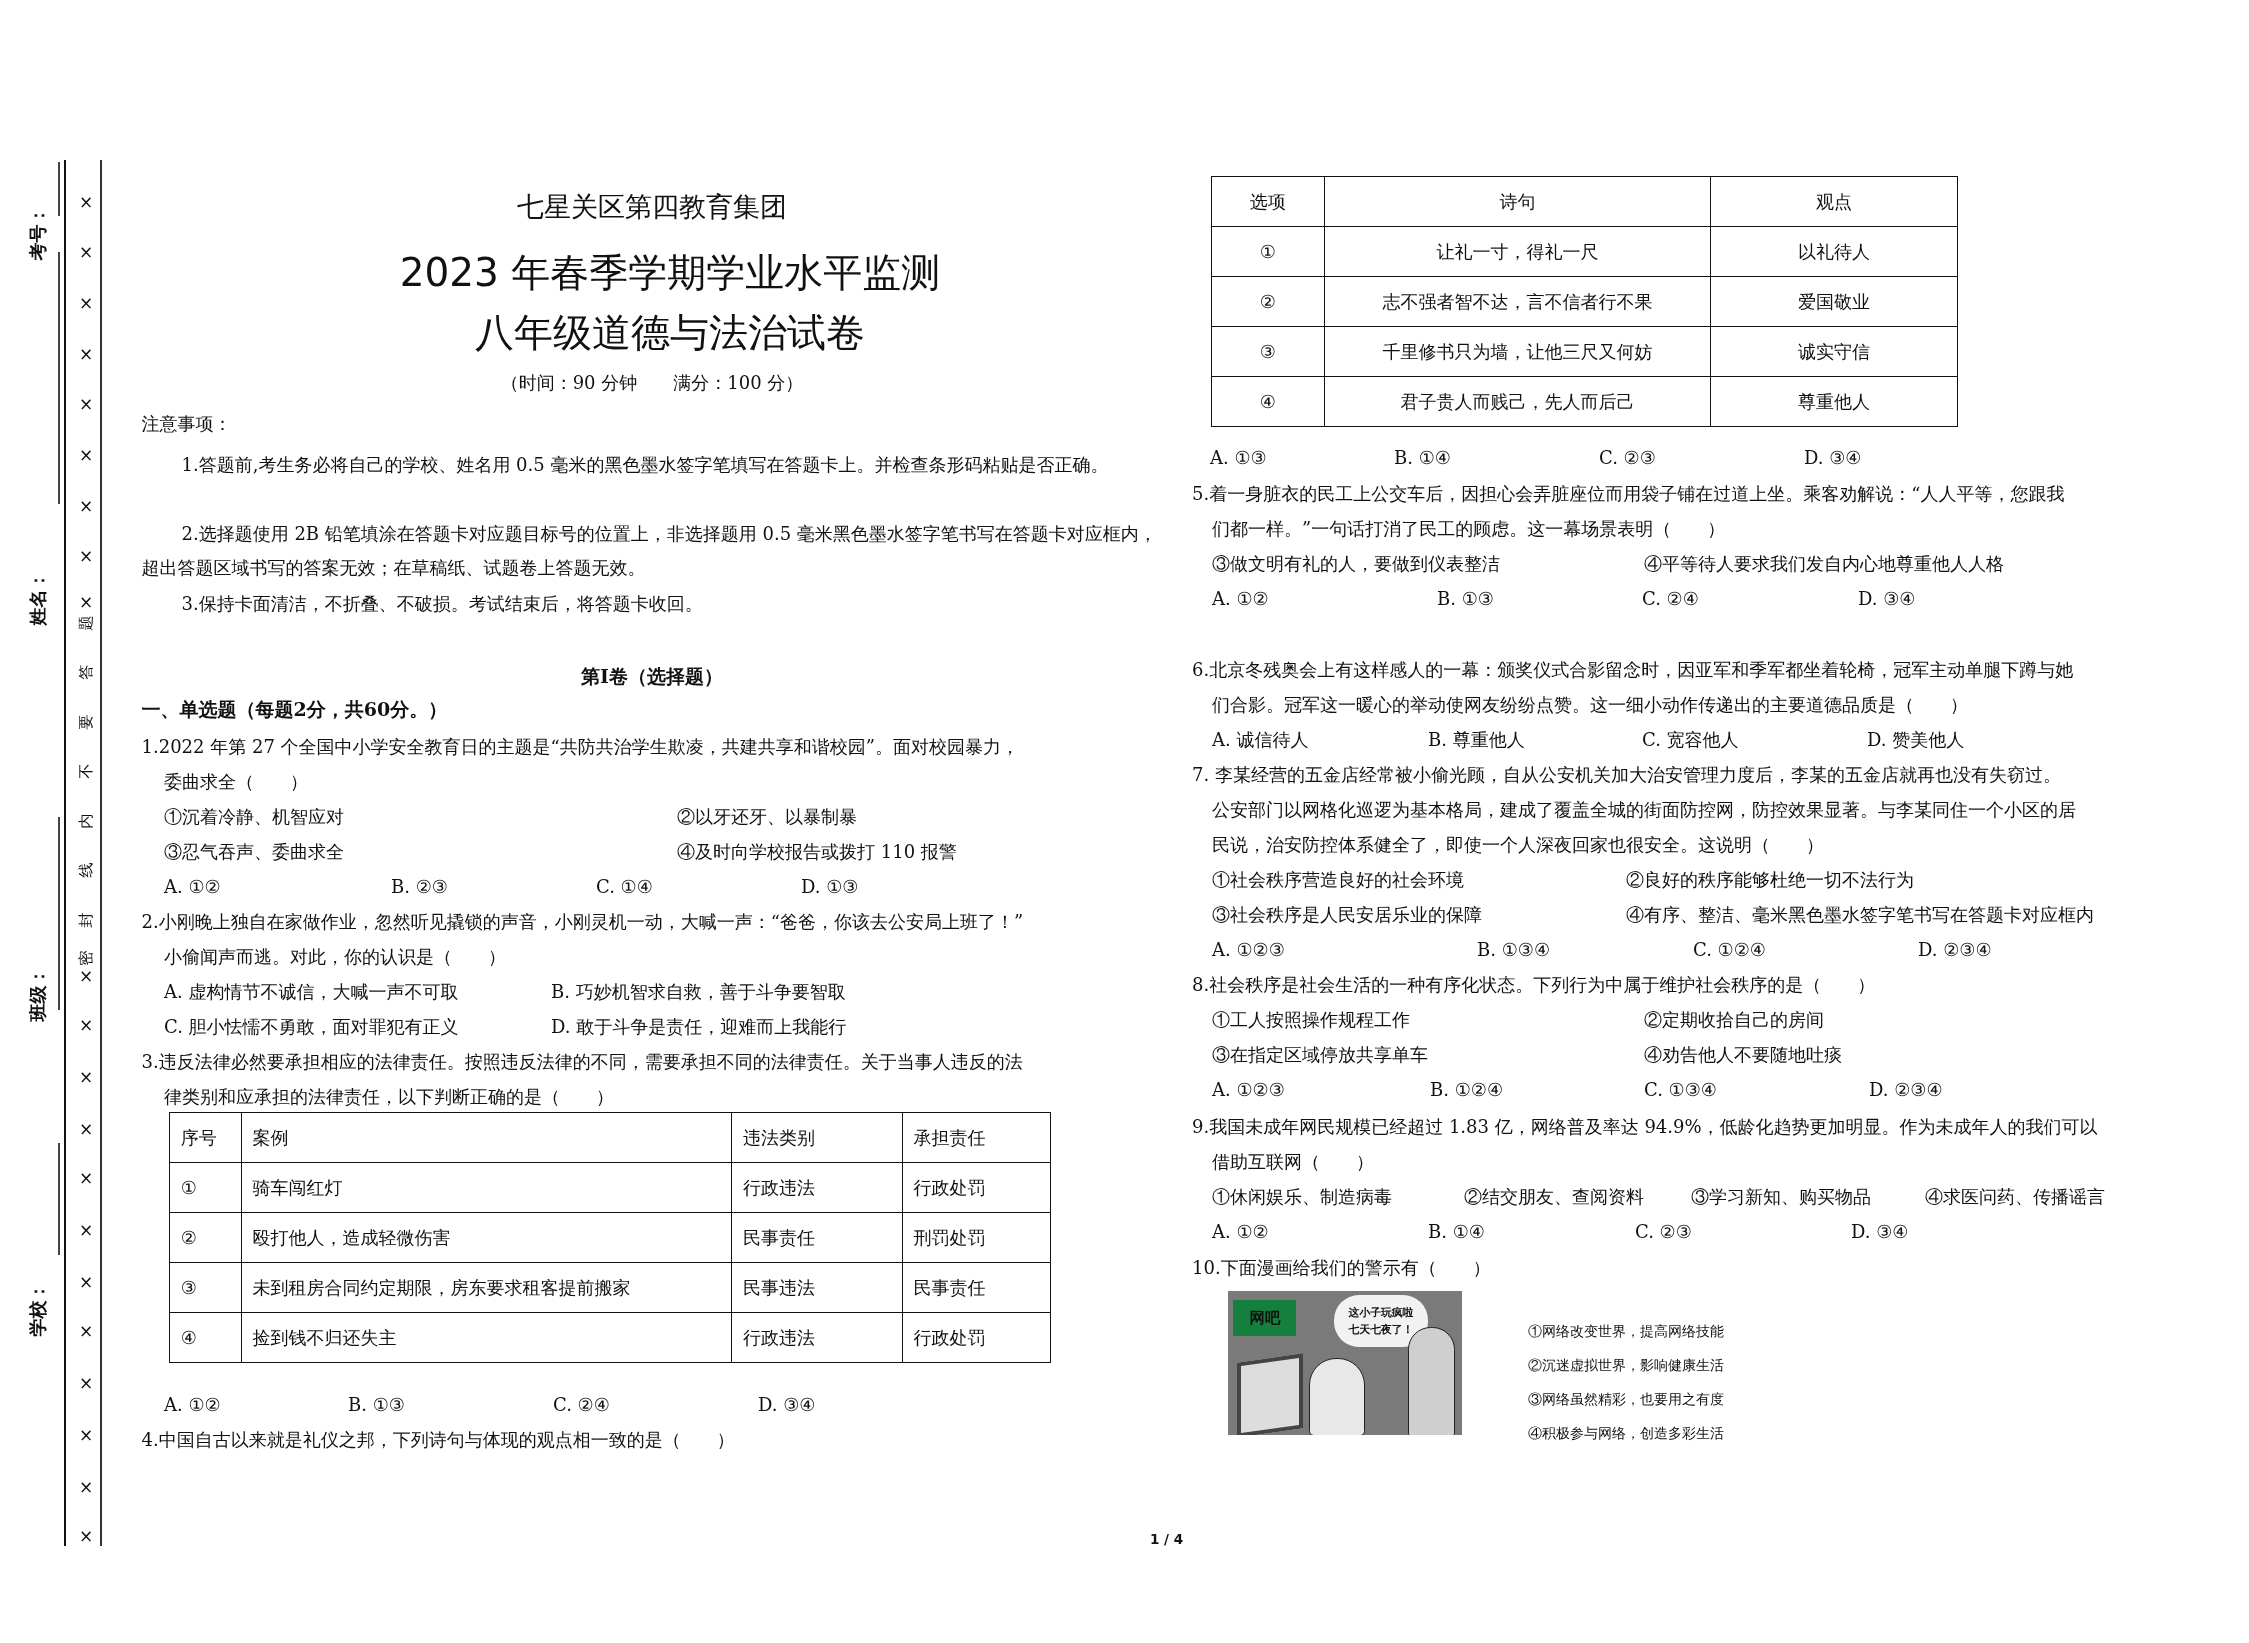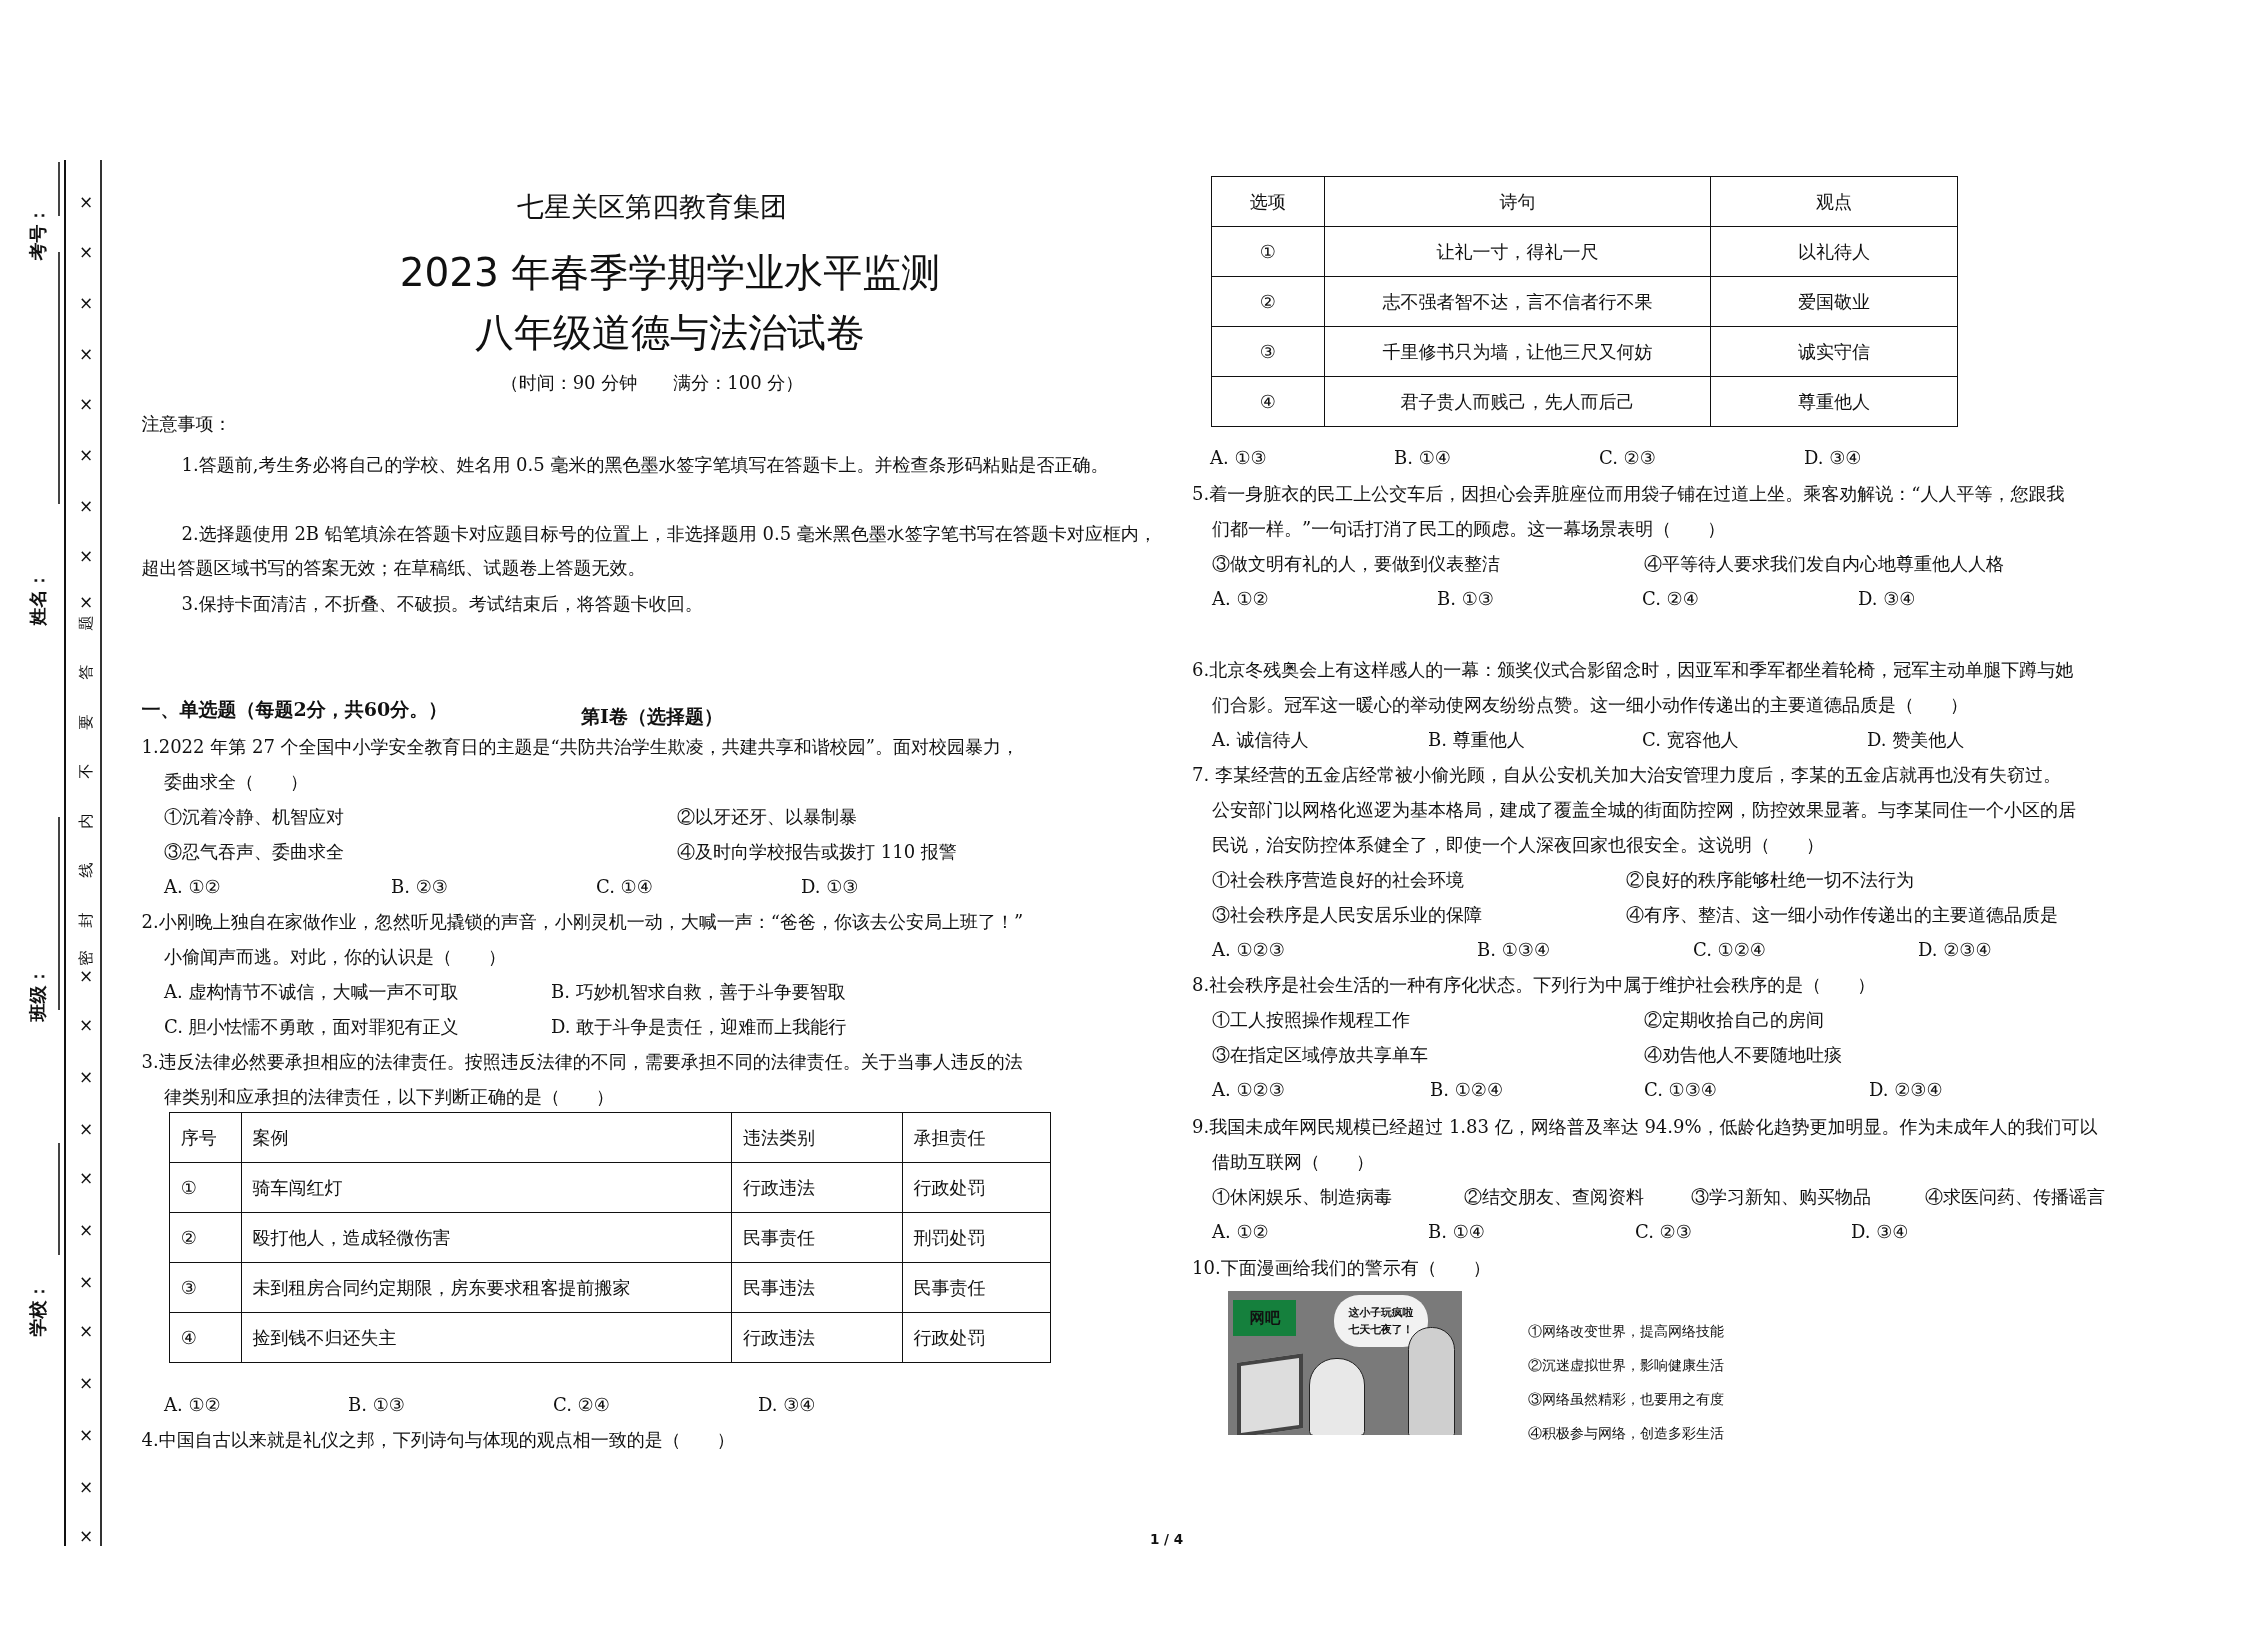--- a/index.html
+++ b/index.html
@@ -19,21 +19,21 @@
 
   
   .col-left { position: absolute; left: 137px; top: 0; width: 1030px; }
   .org-title { position: absolute; left: 0; width: 1030px; top: 189px; text-align: center; font-family: "DejaVu Sans", sans-serif; font-size: 27px; }
   .exam-title { position: absolute; left: 18px; width: 1030px; text-align: center; font-family: "DejaVu Sans", sans-serif; font-size: 39px; line-height: 45px; }
   .exam-title.l1 { top: 250px; }
   .exam-title.l2 { top: 310px; }
   .exam-meta { position: absolute; left: 0; width: 1030px; top: 371px; text-align: center; font-size: 18px; }
   .notice-head { position: absolute; left: 4.5px; top: 412px; font-size: 18px; }
   .notice { position: absolute; left: 4.5px; width: 1017px; font-size: 18px; line-height: 34px; text-indent: 40px; }
-  .section-head { position: absolute; left: 0; width: 1030px; top: 664px; text-align: center; font-weight: bold; font-size: 19px; margin-top: 40px; }
+  .section-head { position: absolute; left: 0; width: 1030px; top: 664px; text-align: center; font-weight: bold; font-size: 19px; }
   .part-head { position: absolute; left: 4.5px; top: 697px; font-weight: bold; font-size: 19px; }
 
   .q { position: absolute; font-size: 18px; line-height: 35px; }
   .q .opt-row { display: flex; padding-left: 22.5px; }
   .q .opt { white-space: nowrap; }
 
   table.tbl { border-collapse: collapse; position: absolute; font-size: 18px; }
   table.tbl td { border: 1.8px solid #111; padding: 0 10.8px; height: 49px; }
   .cartoon { position: absolute; left: 1228px; top: 1291px; width: 234px; height: 144px; background: #7a7a7a; overflow: hidden; }
   .cartoon .sign { position: absolute; left: 5.4px; top: 9px; width: 63px; height: 36px; background: #15803d; font-family: "DejaVu Sans", sans-serif; font-weight: bold; font-size: 15.3px; line-height: 36px; text-align: center; }
@@ -262,21 +262,21 @@
 <div class="q" style="left:1192px;top:757px">
   <div>7. 李某经营的五金店经常被小偷光顾，自从公安机关加大治安管理力度后，李某的五金店就再也没有失窃过。</div>
   <div style="padding-left:20px">公安部门以网格化巡逻为基本格局，建成了覆盖全城的街面防控网，防控效果显著。与李某同住一个小区的居</div>
   <div style="padding-left:20px">民说，治安防控体系健全了，即使一个人深夜回家也很安全。这说明（　　）</div>
   <div class="opt-row" style="padding-left:20px">
     <span class="opt" style="width:414px">①社会秩序营造良好的社会环境</span>
     <span class="opt">②良好的秩序能够杜绝一切不法行为</span>
   </div>
   <div class="opt-row" style="padding-left:20px">
     <span class="opt" style="width:414px">③社会秩序是人民安居乐业的保障</span>
-    <span class="opt">④有序、整洁、这一细小动作传递出的主要道德品质是</span>
+    <span class="opt">④有序、整洁、毫米黑色墨水签字笔书写在答题卡对应框内</span>
   </div>
   <div class="opt-row" style="padding-left:20px">
     <span class="opt" style="width:265px">A. ①②③</span>
     <span class="opt" style="width:216px">B. ①③④</span>
     <span class="opt" style="width:225px">C. ①②④</span>
     <span class="opt">D. ②③④</span>
   </div>
 </div>
 
 <div class="q" style="left:1192px;top:967px">

